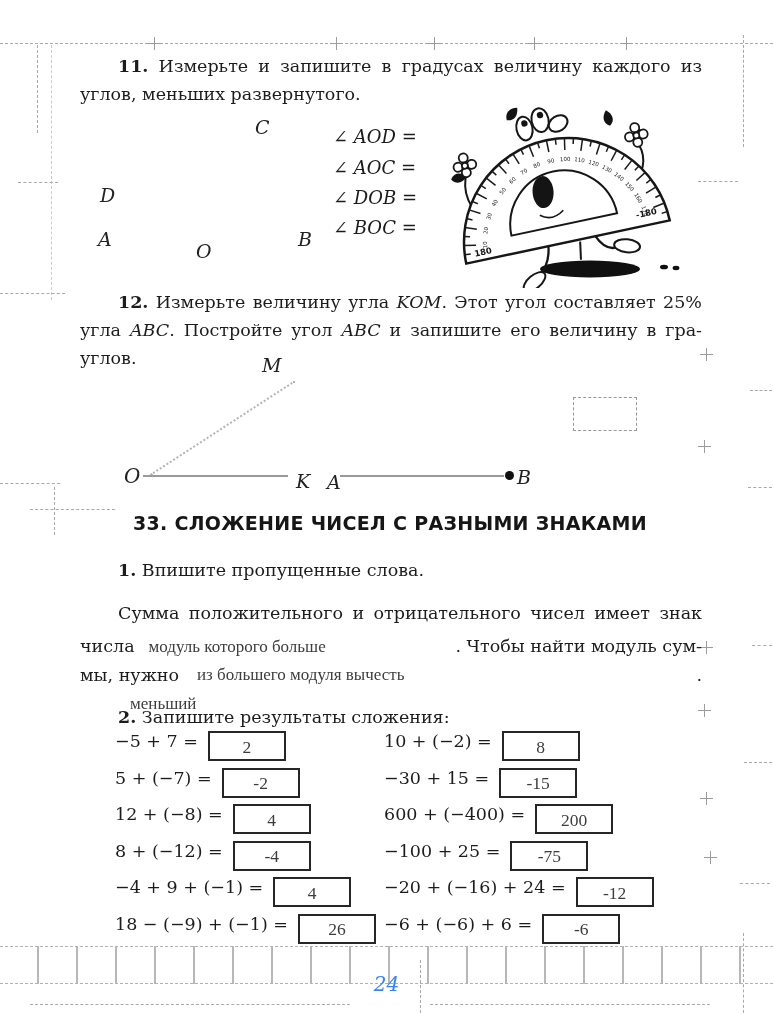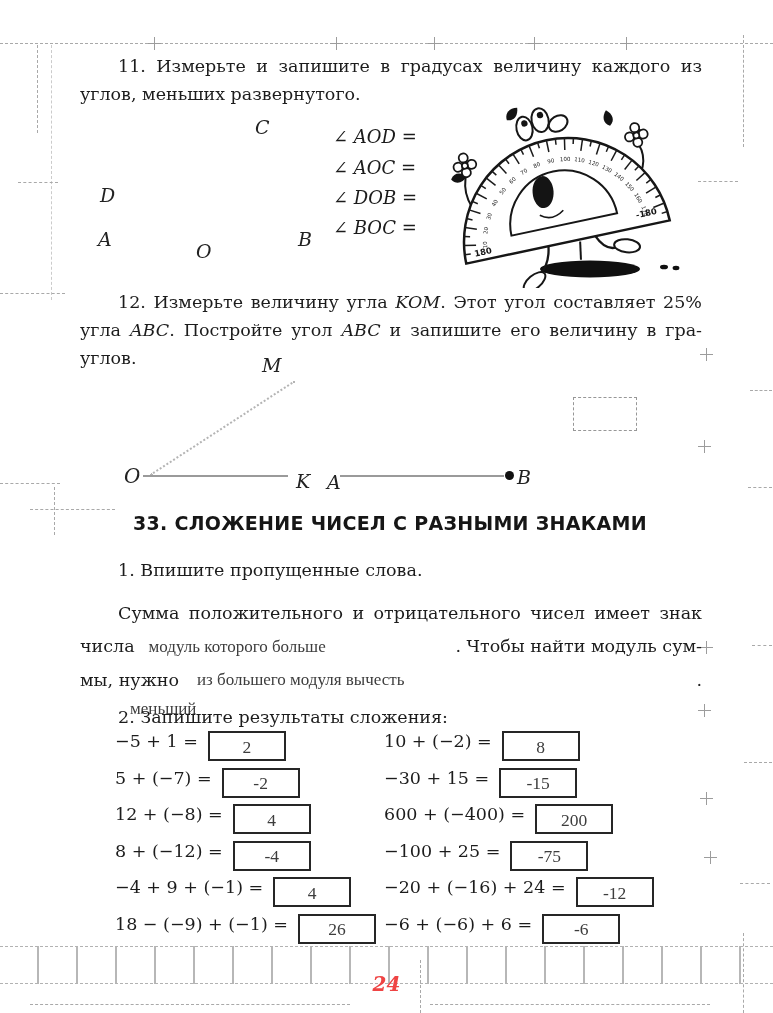--- a/index.html
+++ b/index.html
@@ -13,21 +13,21 @@
   .cross::after{content:'';position:absolute;top:0;bottom:0;left:6px;border-left:1.5px solid #9c9c9c;}
   .grid-band{position:absolute;left:0;right:0;top:946px;height:36px;
      border-top:1.5px dashed #999;border-bottom:1.5px dashed #999;
      background:repeating-linear-gradient(90deg,transparent 0 37px,#a0a0a0 37px 39px);
      opacity:.75;}
   
   .stmt{position:absolute;left:80px;width:622px;font-size:17.5px;line-height:28px;text-align:justify;}
   .stmt .line{text-align:justify;}
   .jline{text-align:justify;text-align-last:justify;}
   .indent{text-indent:38px;}
-  b{font-weight:normal;}
+  b{font-weight:bold;}
   i{font-style:italic;}
   .heading{position:absolute;left:80px;top:512px;width:620px;text-align:center;
      font-family:"DejaVu Sans",sans-serif;font-weight:bold;font-size:19px;letter-spacing:.3px;color:#161616;}
   .fill-ans{font-family:"Liberation Serif",serif;font-weight:400;color:#3d3d3d;font-size:17px;}
   
   .pt{position:absolute;font-style:italic;font-size:19px;color:#222;}
   .angle-line{position:absolute;left:333px;font-size:18px;height:26px;color:#1b1b1b;}
   
   .ray{position:absolute;height:0;border-top:2px solid #9a9a9a;}
   .ray-diag{position:absolute;left:150px;top:474px;width:172px;border-top:2px dotted #b4b4b4;
@@ -35,21 +35,21 @@
   .dot{position:absolute;width:9px;height:9px;border-radius:50%;background:#111;}
   .answer-box-empty{position:absolute;left:573px;top:397px;width:62px;height:32px;border:1.5px dashed #979797;}
   
   .eq-col{position:absolute;top:723px;}
   .eq-row{display:flex;align-items:center;height:36.5px;font-size:17.5px;white-space:nowrap;}
   .ans-box{display:inline-flex;justify-content:center;align-items:center;margin-left:10px;
      min-width:78px;height:30px;border:2px solid #262626;transform:translateY(5px);
      padding:2px 4px 0 4px;box-sizing:border-box;}
   .ans-box .fill-ans{font-size:17.5px;}
   .page-number{position:absolute;left:0;right:0;top:972px;text-align:center;
-     font-size:20px;font-weight:bold;font-style:italic;color:#ef4444;}
+     font-size:20px;font-weight:normal;font-style:italic;color:#3b82f6;}
   
   .protractor{position:absolute;left:450px;top:92px;width:242px;height:196px;}
   .protractor path,.protractor line,.protractor ellipse,.protractor circle{vector-effect:none;}
   #tick-group line{stroke:#1b1b1b;stroke-width:1.5;}
   #tick-group text{font-size:5.5px;font-family:"DejaVu Sans",sans-serif;text-anchor:middle;fill:#1b1b1b;}
   .p180{font-size:8.5px;font-weight:bold;font-family:"DejaVu Sans",sans-serif;fill:#141414;}
 </style>
 </head>
 <body>
 
@@ -229,37 +229,37 @@
   <div class="heading">33. СЛОЖЕНИЕ ЧИСЕЛ С РАЗНЫМИ ЗНАКАМИ</div>
 
   <div class="stmt" style="top:556px;">
     <div class="line indent"><b>1.</b> Впишите пропущенные слова.</div>
     <div class="line jline indent" style="margin-top:15px;">Сумма положительного и отрицательного чисел имеет знак</div>
     <div style="display:flex;align-items:baseline;margin-top:5px;">
       <span>числа</span>
       <span class="fill-ans" style="margin-left:14px;">модуль которого больше</span>
       <span style="margin-left:auto;">. Чтобы найти модуль сум-</span>
     </div>
-    <div style="display:flex;align-items:flex-start;margin-top:5px;">
+    <div style="display:flex;align-items:flex-start;">
       <span>мы, нужно</span>
       <span class="fill-ans" style="margin-left:18px;">из большего модуля вычесть</span>
       <span style="margin-left:auto;">.</span>
     </div>
     <div style="margin-top:0px;">
       <span class="fill-ans" style="margin-left:50px;">меньший</span>
     </div>
   </div>
 
   <div class="stmt" style="top:703px;">
     <div class="line indent"><b>2.</b> Запишите результаты сложения:</div>
   </div>
 
   <div class="eq-col" style="left:115px;">
     <div class="eq-row">
-      <span class="expr">−5 + 1 =</span>
+      <span class="expr">−5 + 7 =</span>
       <span class="ans-box">
           <span class="fill-ans">2</span>
         </span>
     </div>
     <div class="eq-row">
       <span class="expr">5 + (−7) =</span>
       <span class="ans-box">
           <span class="fill-ans">-2</span>
         </span>
     </div>

